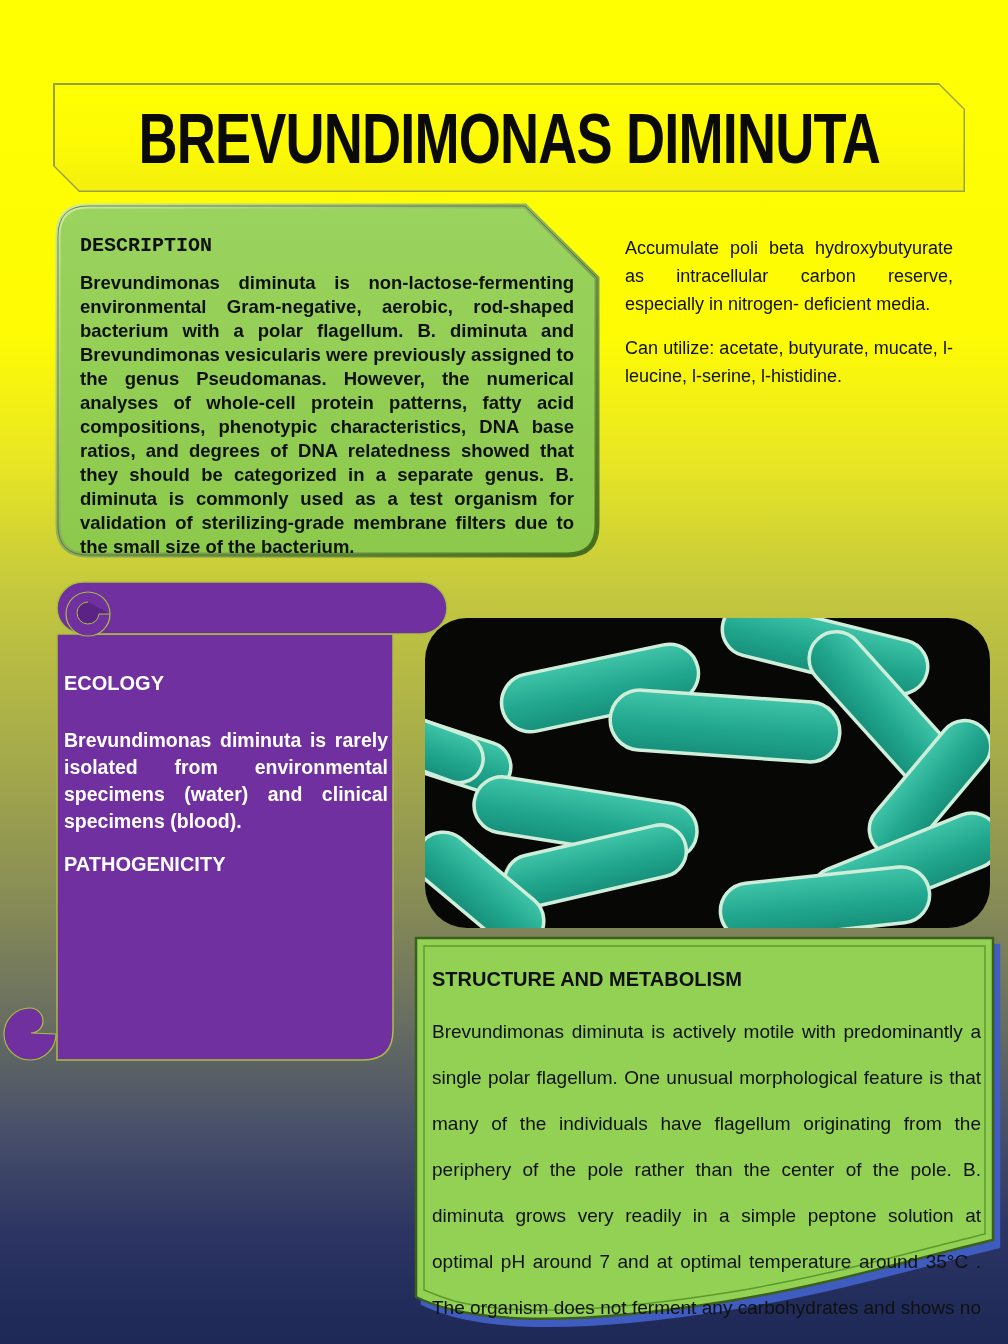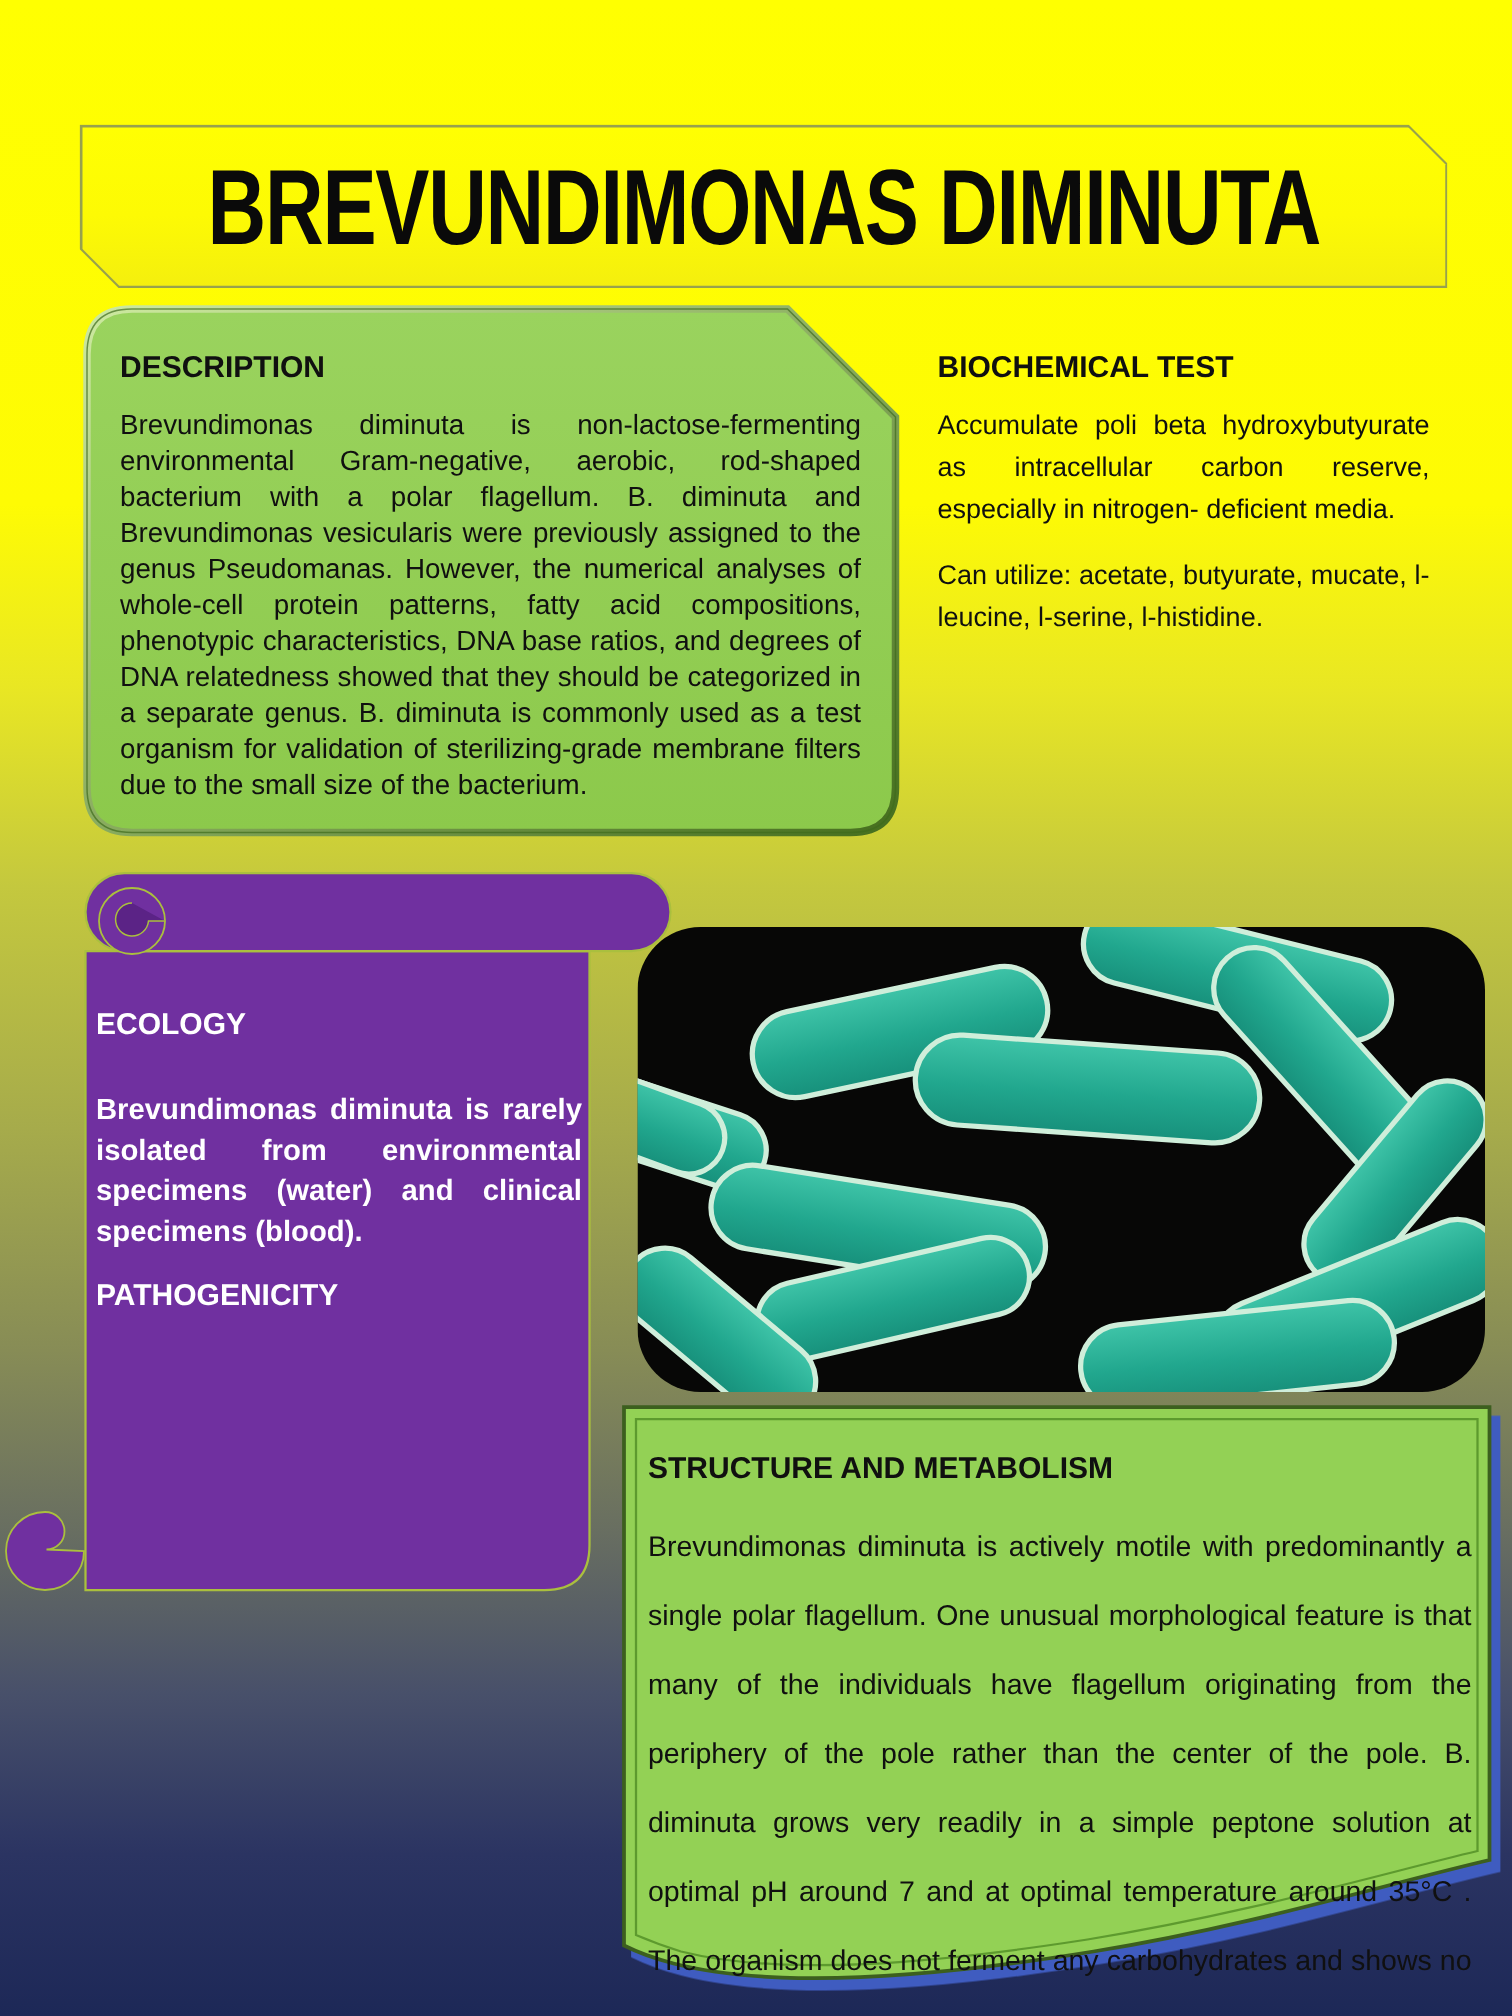--- a/index.html
+++ b/index.html
@@ -30,22 +30,22 @@
     font-size:66px;font-weight:700;color:#0a0a0a;
     letter-spacing:-1px;white-space:nowrap;
     transform:scaleX(0.82) scaleY(1.08);transform-origin:center;
   }
   
   .heading{font-weight:700;color:#101010;font-size:20px;margin:0 0 12px 0;letter-spacing:0px;}
   .para{color:#101010;text-align:justify;margin:0;}
   
   .desc-svg{position:absolute;left:55px;top:203px;}
   .desc-text{position:absolute;left:80px;top:234px;width:494px;}
-  .desc-text .para{font-size:18.5px;line-height:24px;font-weight:400;}
-  .desc-text .heading{margin-bottom:14px;}
+  .desc-text .para{font-size:18.5px;line-height:24px;font-weight:700;}
+  .desc-text .heading{margin-bottom:14px;font-family:Liberation Mono, monospace;}
   
   .bio-text{position:absolute;left:625px;top:234px;width:328px;}
   .bio-text .para{font-size:18px;line-height:28px;margin-bottom:16px;}
   
   .scroll-svg{position:absolute;left:0px;top:576px;}
   .purple-text{position:absolute;left:64px;top:672px;width:324px;color:#ffffff;}
   .purple-text .heading{color:#ffffff;margin-bottom:14px;}
   .purple-text .para{color:#ffffff;font-weight:700;font-size:19.5px;line-height:27px;text-align:justify;margin-bottom:18px;margin-top:32px;}
   
   .bact-svg{position:absolute;left:425px;top:618px;}
@@ -79,21 +79,20 @@
     </defs>
     <path d="M33,3 H470 L542,75 V322 Q542,352 512,352 H33 Q3,352 3,322 V33 Q3,3 33,3 Z" fill="url(#fillGrad)" stroke="url(#edgeGrad)" stroke-width="5"></path>
     <path d="M33,3 H470 L542,75 V322 Q542,352 512,352 H33 Q3,352 3,322 V33 Q3,3 33,3 Z" fill="none" stroke="#3f6b1d" stroke-width="1" opacity="0.7"></path>
   </svg>
   <div class="desc-text">
     <p class="heading">DESCRIPTION</p>
     <p class="para">Brevundimonas diminuta is non-lactose-fermenting environmental Gram-negative, aerobic, rod-shaped bacterium with a polar flagellum. B. diminuta and Brevundimonas vesicularis were previously assigned to the genus Pseudomanas. However, the numerical analyses of whole-cell protein patterns, fatty acid compositions, phenotypic characteristics, DNA base ratios, and degrees of DNA relatedness showed that they should be categorized in a separate genus. B. diminuta is commonly used as a test organism for validation of sterilizing-grade membrane filters due to the small size of the bacterium.</p>
   </div>
 
   <div class="bio-text">
-    <p class="heading">BIOCHEMICAL TEST</p>
     <p class="para">Accumulate poli beta hydroxybutyurate as intracellular carbon reserve, especially in nitrogen- deficient media.</p>
     <p class="para">Can utilize: acetate, butyurate, mucate, l-leucine, l-serine, l-histidine.</p>
   </div>
 
   <svg class="scroll-svg" width="460" height="494" viewBox="0 0 460 494">
 
     <path d="M57,58 H393 V454 Q393,484 363,484 H57 V58 Z" fill="#7030a0" stroke="#aabf3e" stroke-width="1.5"></path>
 
     <rect x="57" y="6" width="390" height="52" rx="26" fill="#7030a0" stroke="#aabf3e" stroke-width="1.5"></rect>
 

